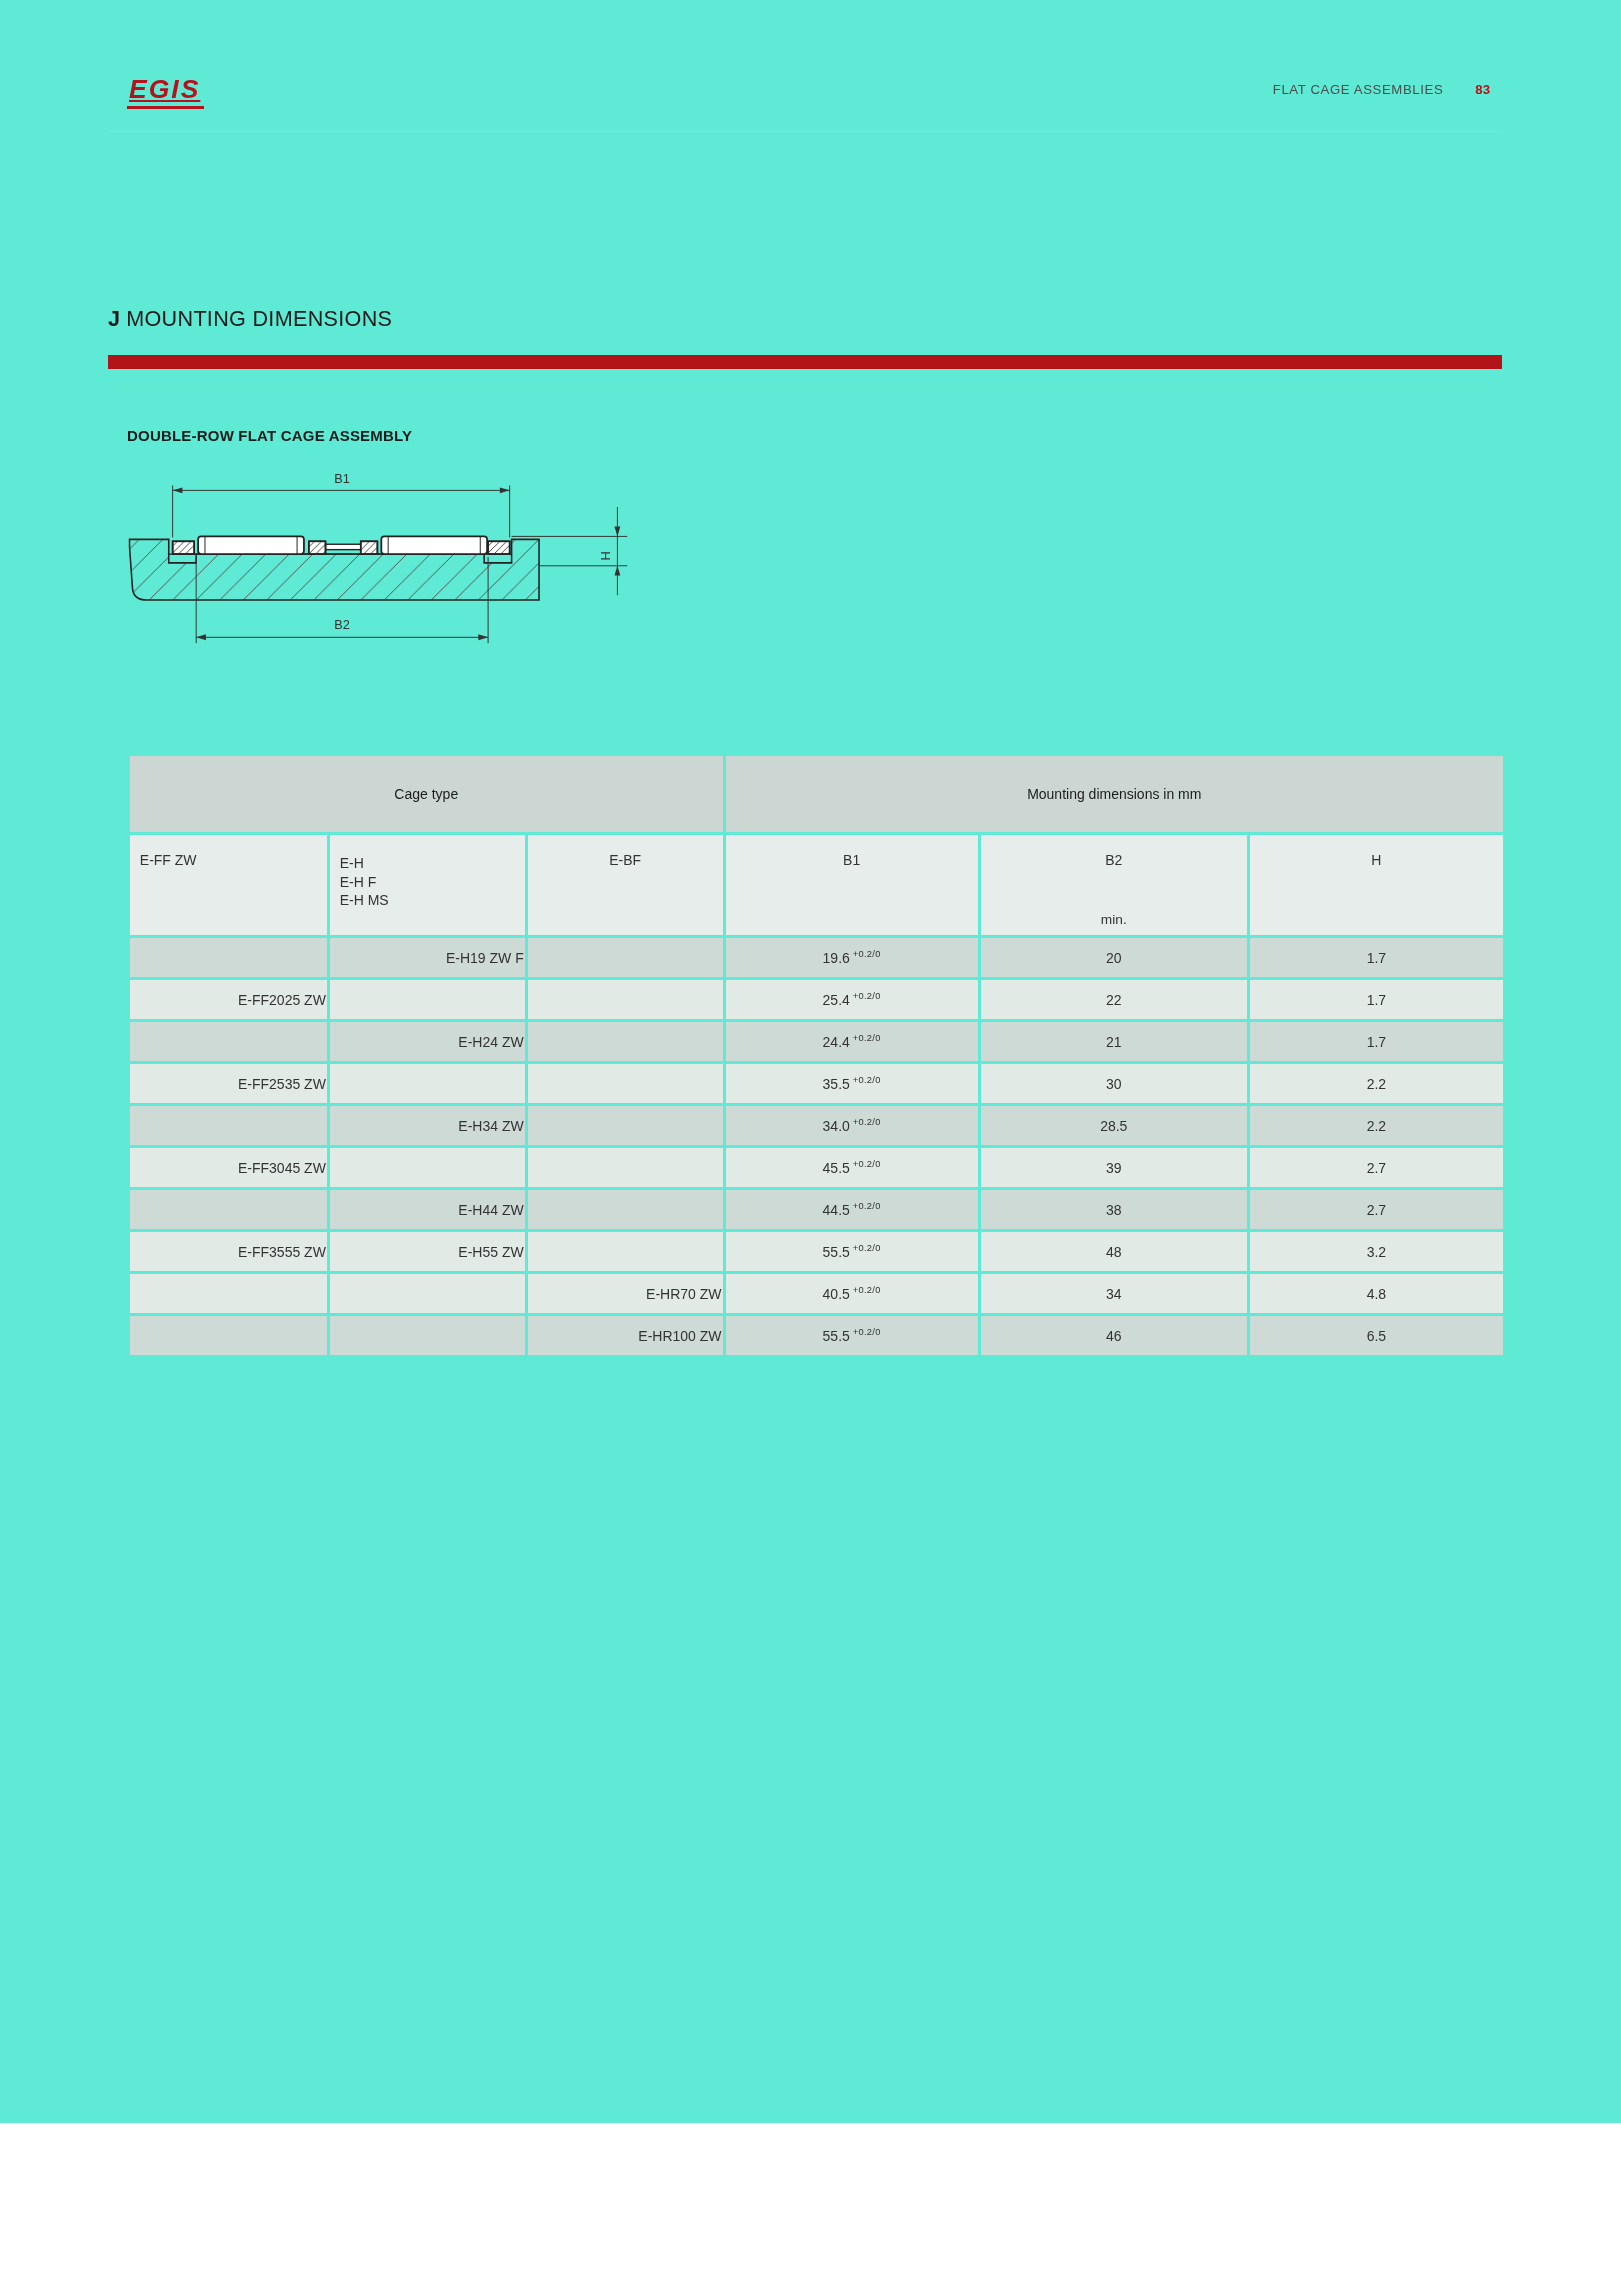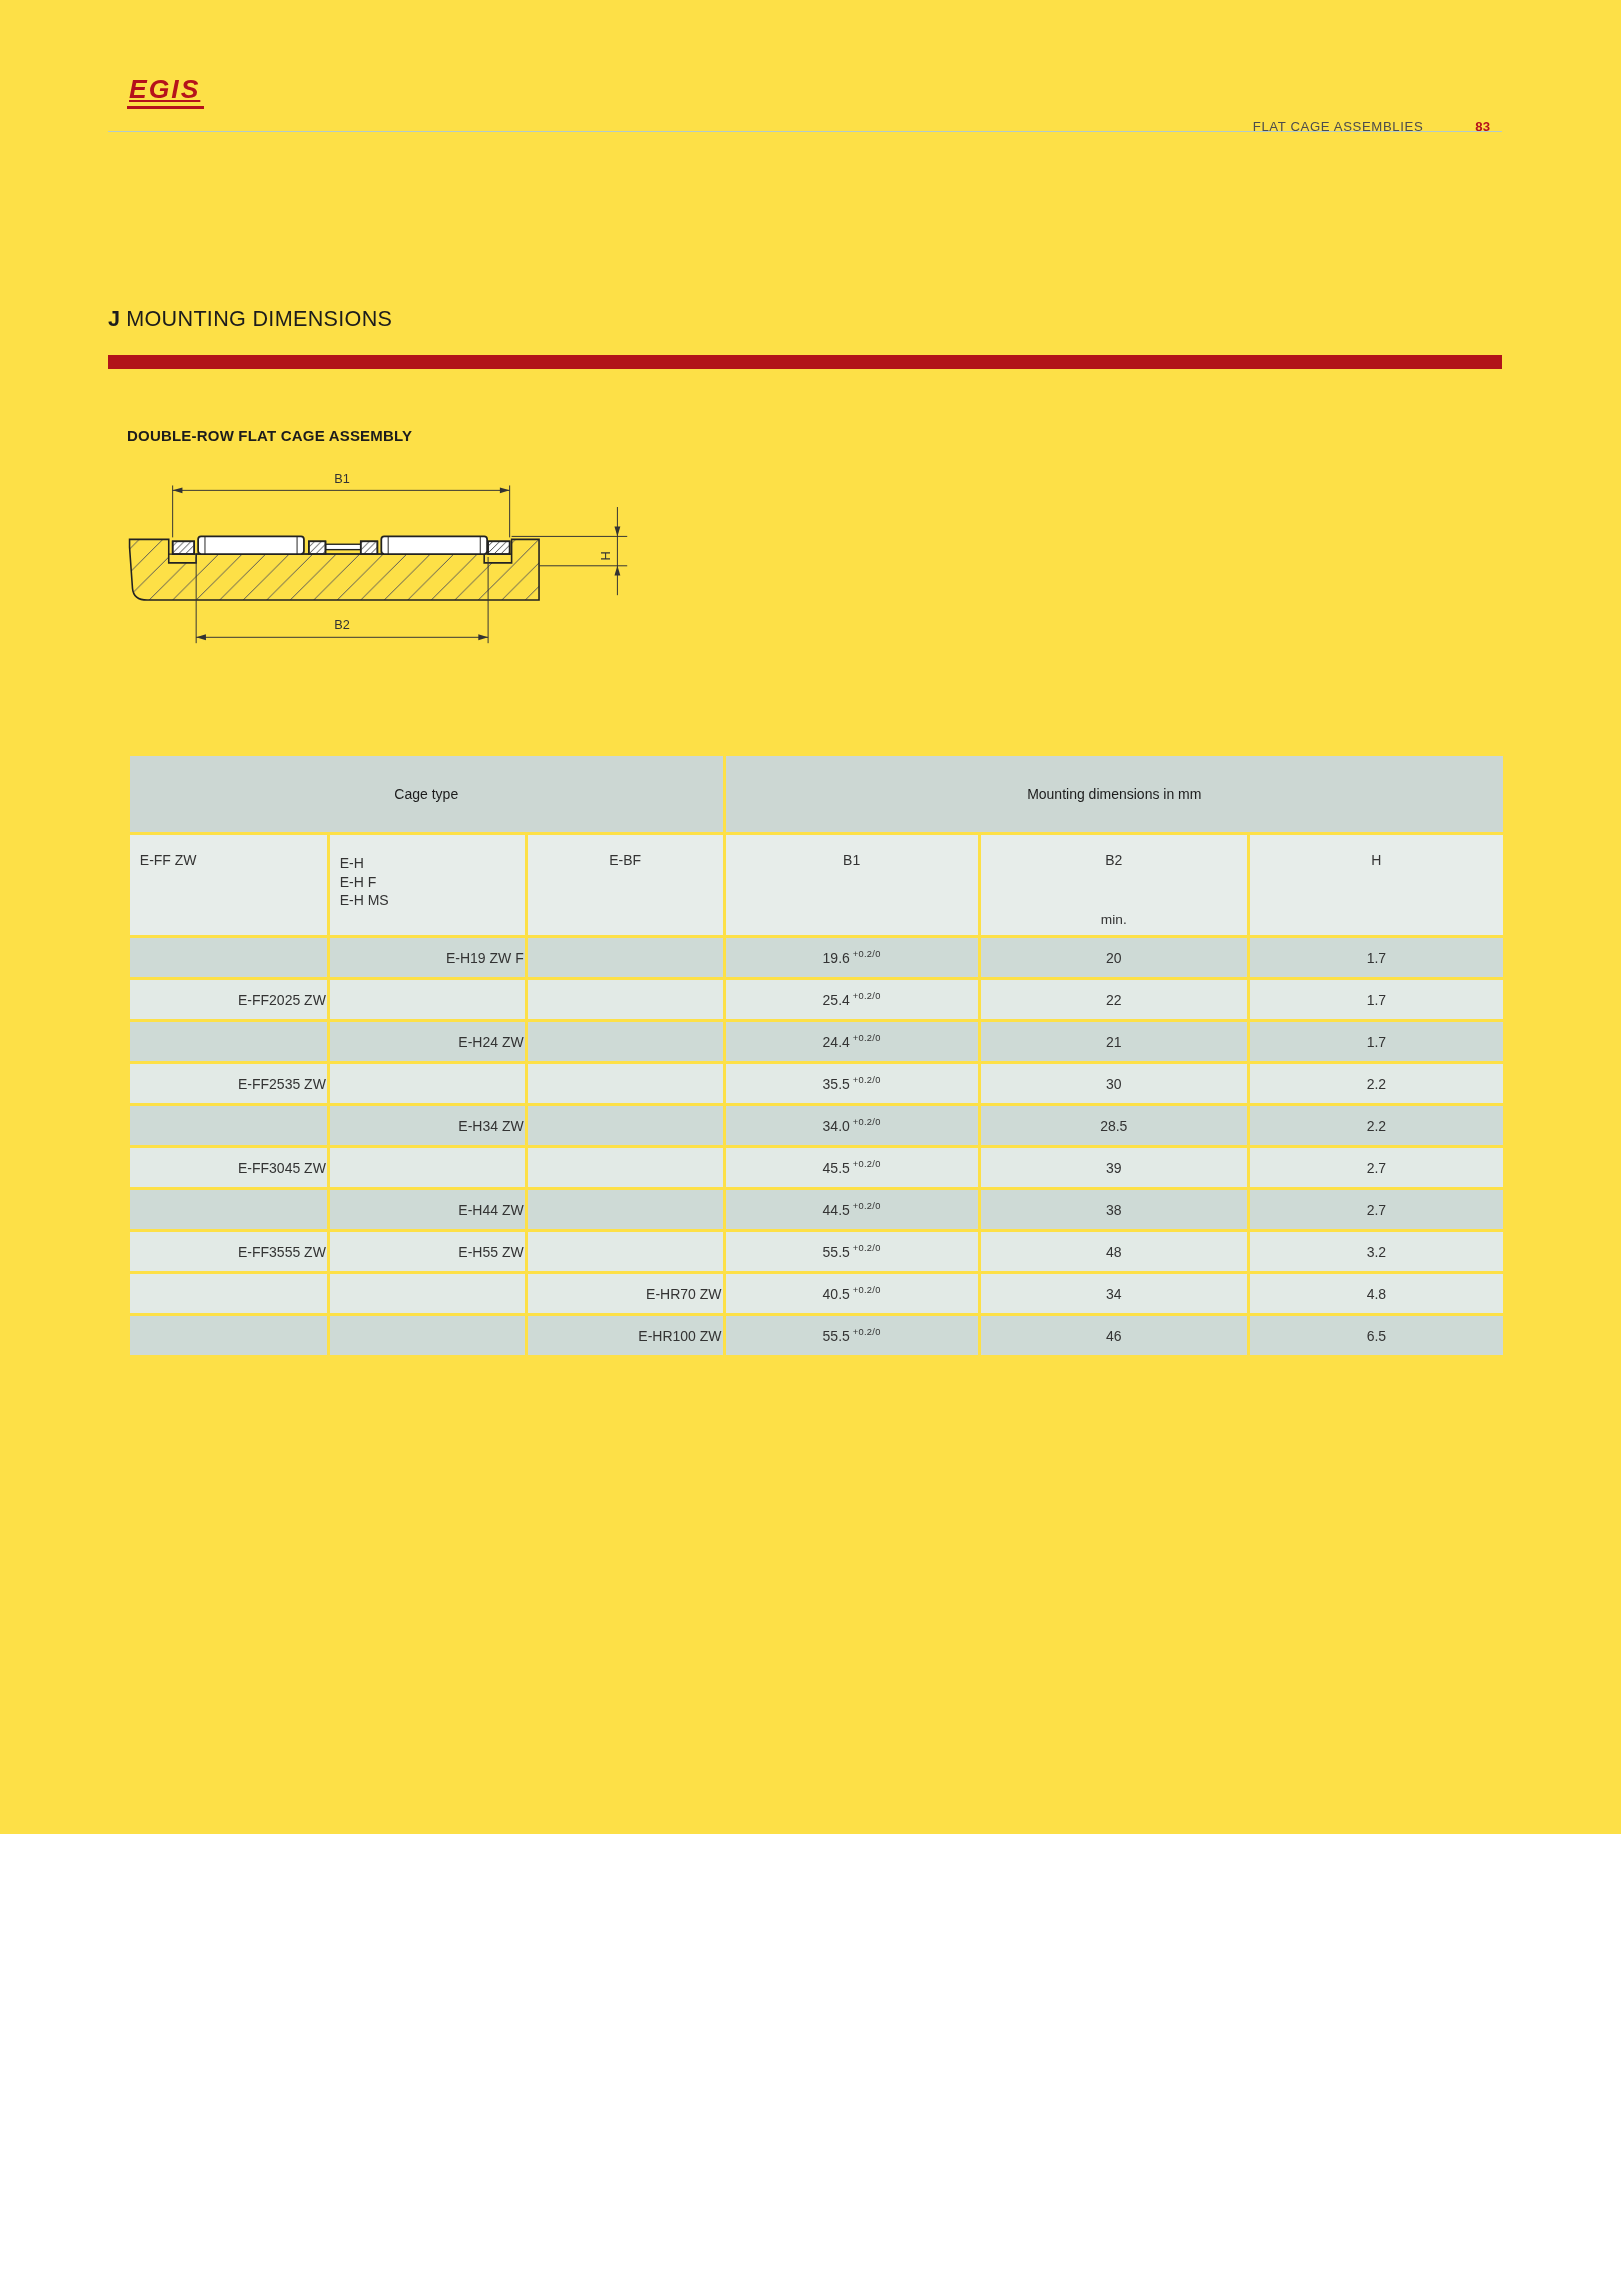--- a/index.html
+++ b/index.html
@@ -1,29 +1,29 @@
 <!DOCTYPE html>
 <html><head>
 <meta charset="utf-8">
 <style>
   html,body{margin:0;padding:0;background:#fff;}
   .page{
-    position:relative;width:1621px;height:1834px;background:#fde047;
+    position:relative;width:1621px;height:2123px;background:#5eead4;
     font-family:"Liberation Sans", sans-serif;color:#333;overflow:hidden;
   }
   
   .logo{
     position:absolute;left:127px;top:74px;
     font-weight:bold;font-style:italic;font-size:26.5px;letter-spacing:2px;
     color:#b5121b;border-bottom:3.9px solid #b5121b;padding:0 3.9px 1px 2px;
     text-decoration:underline;
   }
   .topbar-right{
     position:absolute;left:1078px;top:82px;width:412px;
-    display:flex;justify-content:flex-end;align-items:baseline;gap:52px;margin-top:37px;
+    display:flex;justify-content:flex-end;align-items:baseline;gap:32px;
   }
   .section-label{font-size:13.2px;color:#4c4c4c;letter-spacing:0.6px;}
   .page-num{font-size:13.2px;font-weight:bold;color:#b5121b;}
   .header-rule{position:absolute;left:108px;top:131px;width:1394px;height:1px;background:#b3cbcb;}
   
   .section-title{position:absolute;left:108px;top:306px;margin:0;font-size:21.6px;font-weight:normal;color:#1c1c1c;letter-spacing:0.3px;}
   .section-title b{font-weight:bold;margin-right:5.9px;}
   .red-bar{position:absolute;left:108px;top:355px;width:1394px;height:13.7px;background:#b11419;}
   
   .fig-caption{position:absolute;left:127px;top:427px;font-size:15px;font-weight:bold;color:#1c1c1c;letter-spacing:0.2px;}

